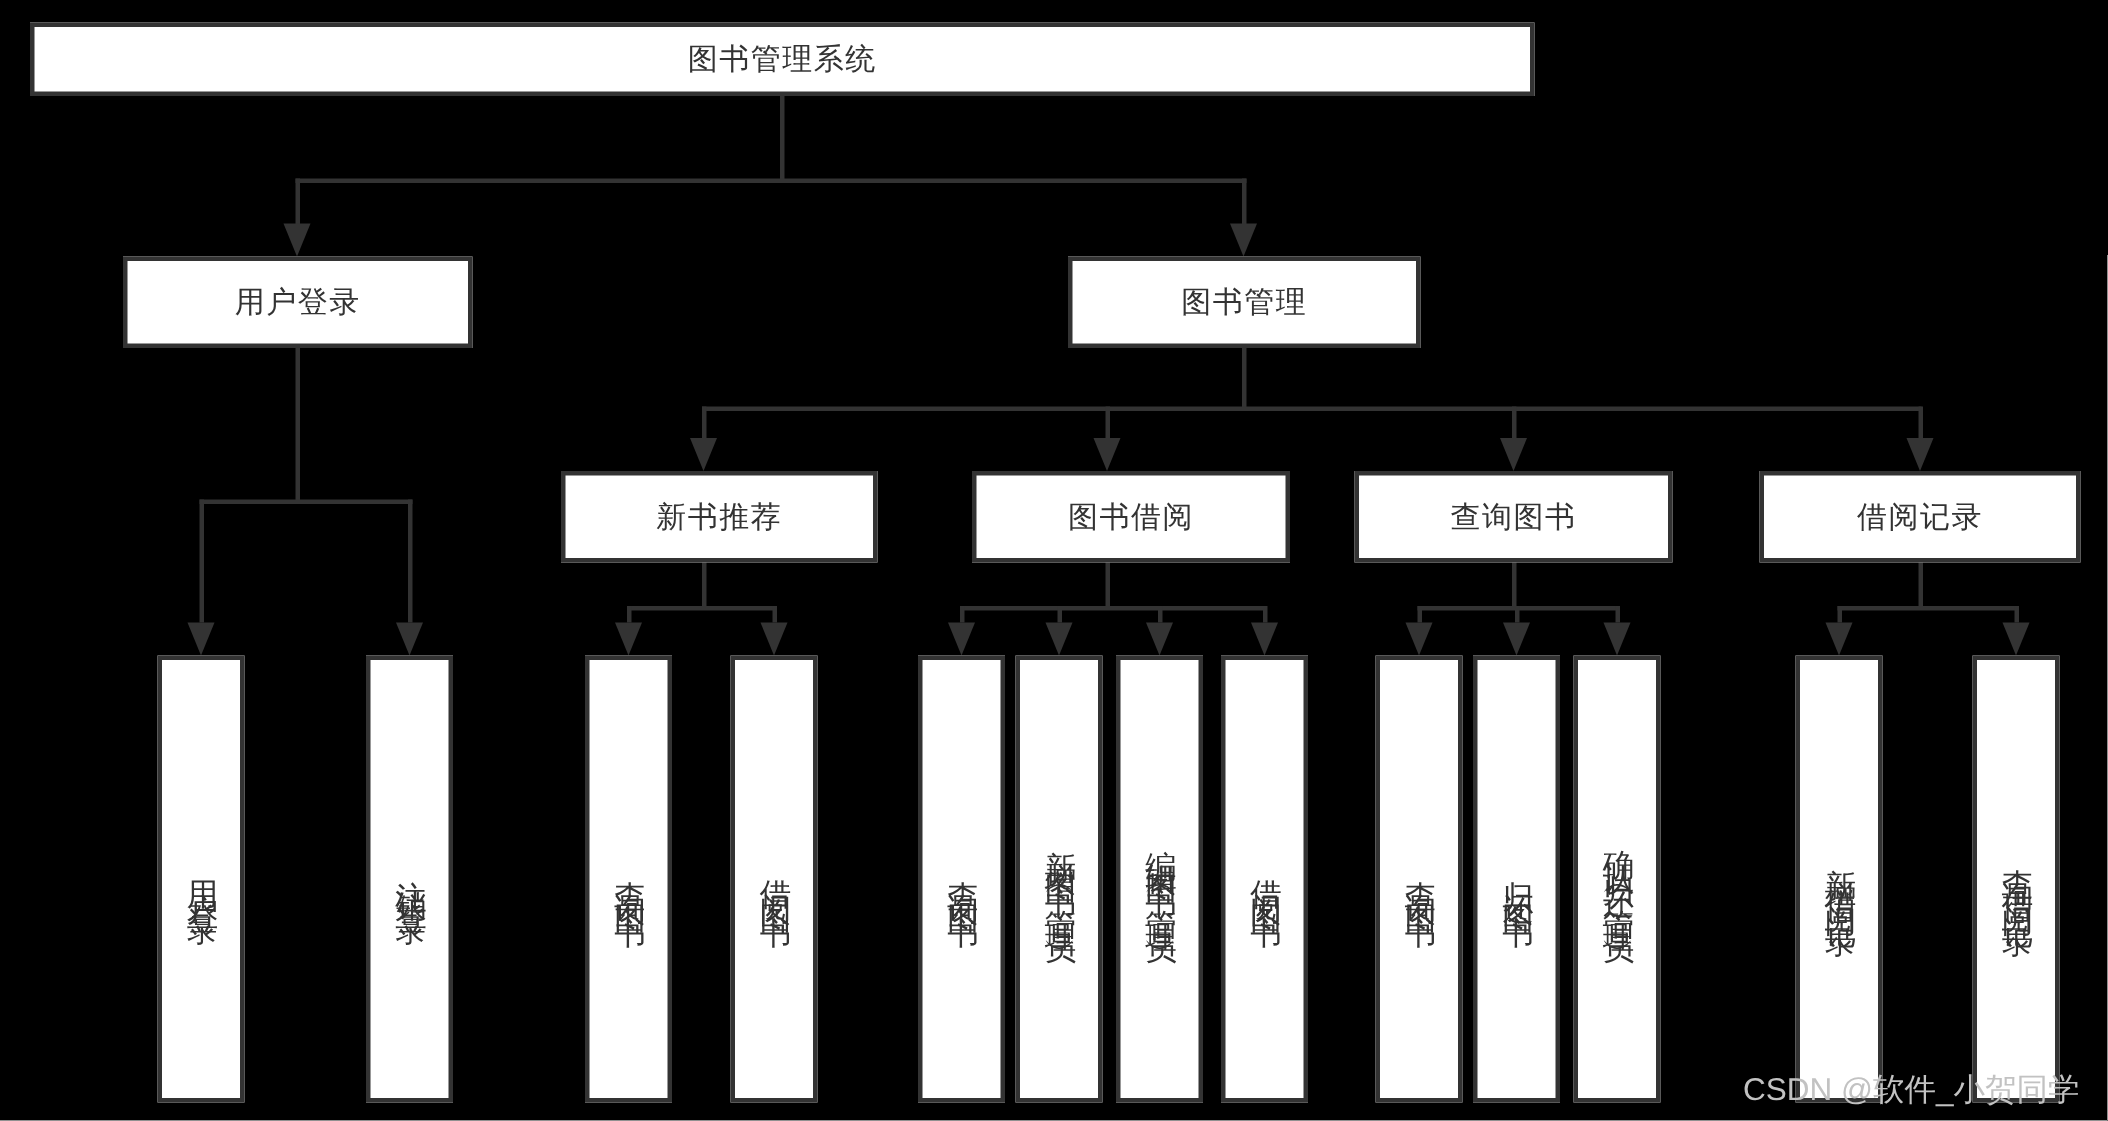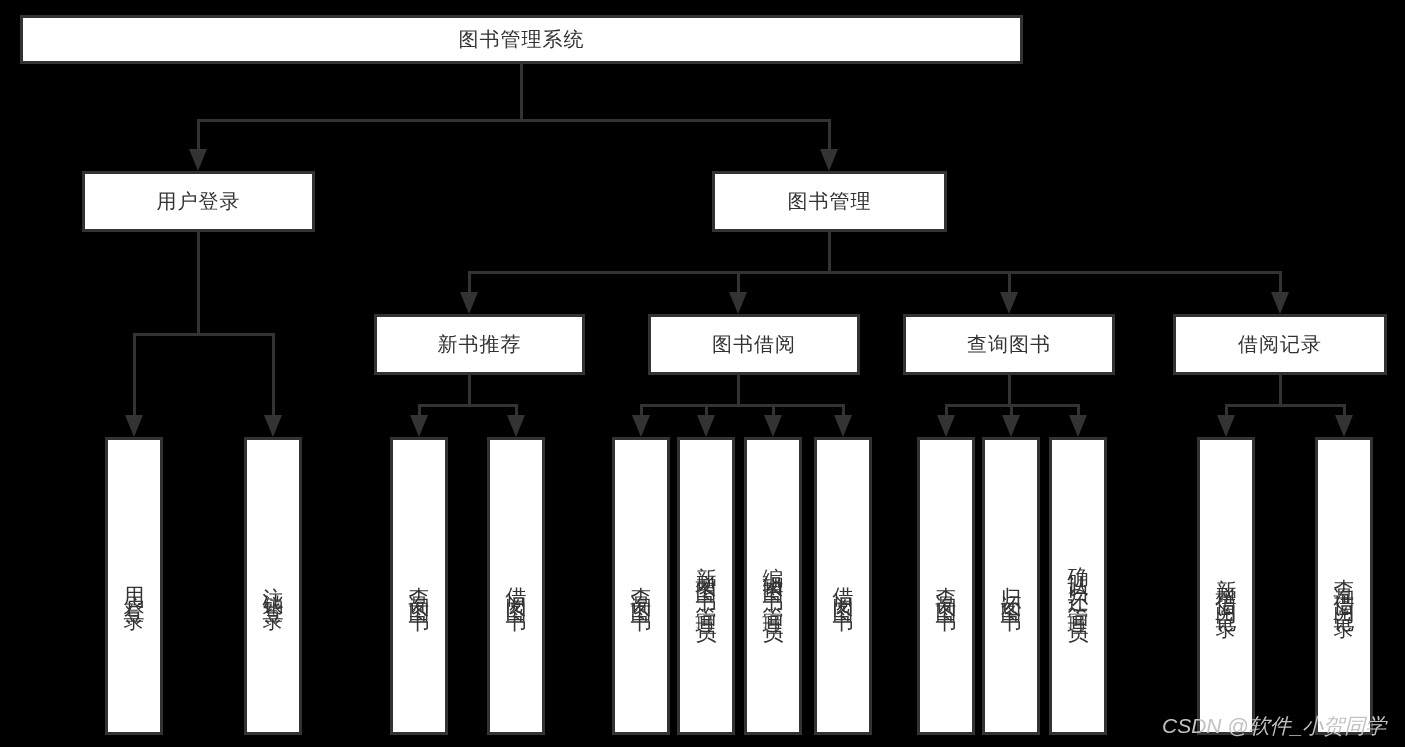--- a/index.html
+++ b/index.html
@@ -21,21 +21,21 @@
   .cl{position:absolute;background:var(--line,#333);z-index:1;}
   .v{width:3px;}
   .h{height:3px;}
   .arrow{
     position:absolute;width:0;height:0;z-index:1;
     border-left:9px solid transparent;border-right:9px solid transparent;
     border-top:22px solid var(--line,#333);
   }
   #watermark{
     position:absolute;left:1162px;top:712px;z-index:5;
-    font-size:21px;color:var(--watermark,#c2c2c2);white-space:nowrap;font-style:italic;
+    font-size:21px;color:var(--watermark,#c2c2c2);white-space:nowrap;
   }
 </style>
 </head>
 <body>
 
 <div id="canvas">
 
   <div class="node" style="left:20px;top:15px;width:1003px;height:49px;">图书管理系统</div>
 
   <div class="cl v" style="left:520px;top:63px;height:58px;"></div>

